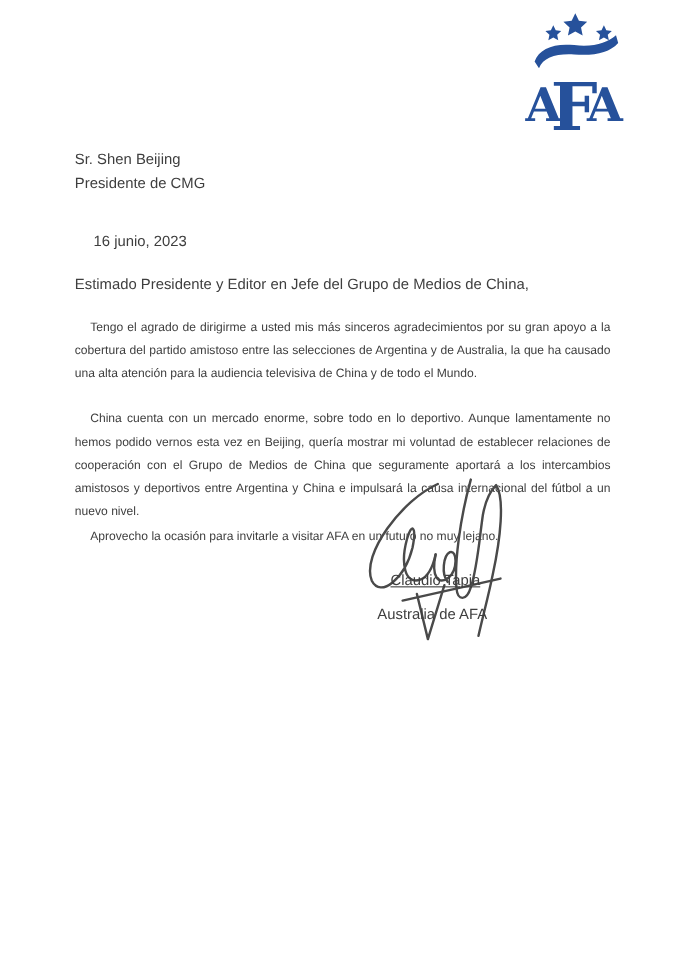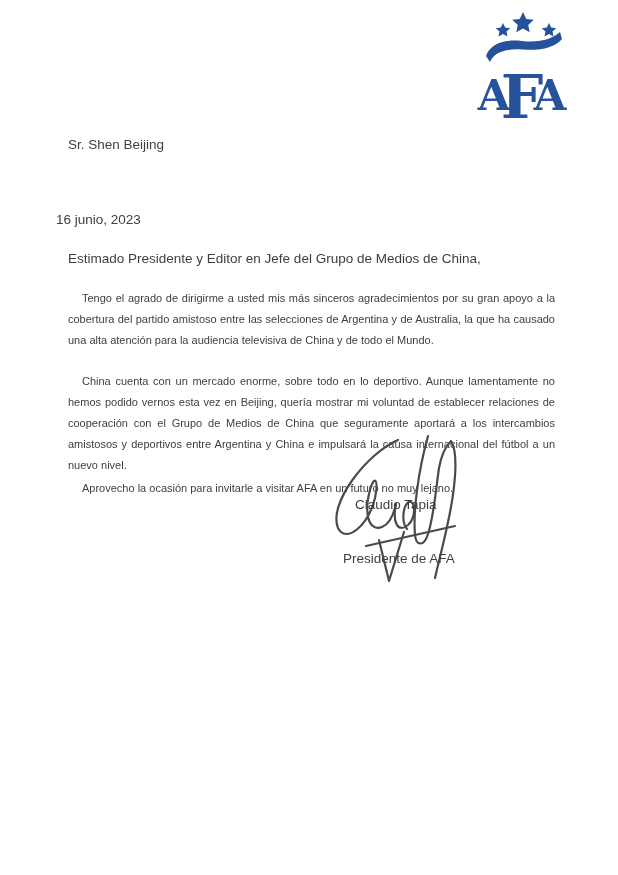--- a/index.html
+++ b/index.html
@@ -7,33 +7,33 @@
     position:relative;
     width:618px; height:875px;
     background:#ffffff;
     font-family:"Liberation Sans", sans-serif;
     color:#3e3e3e;
     overflow:hidden;
   }
   .abs { position:absolute; }
   .logo { left:474px; top:10px; width:96px; height:112px; }
   .recipient { left:68px; top:134px; font-size:13.5px; line-height:22px; }
-  .date { left:56px; top:212px; font-size:13.5px; }
+  .date { left:85px; top:212px; font-size:13.5px; }
   .salutation { left:68px; top:251px; font-size:13.5px; }
   .para {
     left:68px; width:487px;
     font-size:11px; line-height:21px;
     text-align:justify; text-indent:14px;
     margin:0;
   }
   .p1 { top:288px; }
   .p2 { top:371px; }
   .p3 { top:478px; text-align:left; }
   .sig-scribble { left:318px; top:428px; width:162px; height:158px; pointer-events:none; }
-  .sig-name  { left:355px; top:497px; font-size:13.5px; }
+  .sig-name  { left:355px; top:520px; font-size:13.5px;text-decoration:underline; }
   .sig-title { left:343px; top:551px; font-size:13.5px; }
 </style>
 </head>
 <body>
 
 <div class="page">
 
   <svg class="abs logo" viewBox="0 0 96 112" xmlns="http://www.w3.org/2000/svg" aria-hidden="true">
     <g fill="#26519b">
 
@@ -44,20 +44,21 @@
       <path d="M12 46 C16 34 30 29 48 31 C66 33 78 29 86 22 L88 29 C80 38 66 41 48 39.5 C32 38.5 20 42 16 52 Z"></path>
     </g>
 
     <text x="20" y="100" text-anchor="middle" font-family="DejaVu Serif, serif" font-weight="bold" font-size="42" fill="#26519b">A</text>
     <text x="76" y="100" text-anchor="middle" font-family="DejaVu Serif, serif" font-weight="bold" font-size="42" fill="#26519b">A</text>
     <text x="48" y="108" text-anchor="middle" font-family="DejaVu Serif, serif" font-weight="bold" font-size="60" fill="#26519b">F</text>
   </svg>
 
   <div class="abs recipient">
     <div>Sr. Shen Beijing</div>
+    <div>Presidente de CMG</div>
   </div>
 
   <div class="abs date">16 junio, 2023</div>
 
   <div class="abs salutation">Estimado Presidente y Editor en Jefe del Grupo de Medios de China,</div>
 
   <p class="abs para p1">Tengo el agrado de dirigirme a usted mis más sinceros agradecimientos por su gran apoyo a la cobertura del partido amistoso entre las selecciones de Argentina y de Australia, la que ha causado una alta atención para la audiencia televisiva de China y de todo el Mundo.</p>
   <p class="abs para p2">China cuenta con un mercado enorme, sobre todo en lo deportivo. Aunque lamentamente no hemos podido vernos esta vez en Beijing, quería mostrar mi voluntad de establecer relaciones de cooperación con el Grupo de Medios de China que seguramente aportará a los intercambios amistosos y deportivos entre Argentina y China e impulsará la causa internacional del fútbol a un nuevo nivel.</p>
   <p class="abs para p3">Aprovecho la ocasión para invitarle a visitar AFA en un futuro no muy lejano.</p>
 
@@ -70,15 +71,15 @@
 
       <path d="M86 104 L71 153 L61 112"></path>
 
       <path d="M110 8 C100 44 95 84 97 107 C98 118 106 119 110 106 C116 88 118 60 121 40 C123 29 127 19 133 13 C141 25 137 62 130 94 C126 114 121 132 117 150"></path>
 
       <path d="M48 118 L137 98"></path>
     </g>
   </svg>
 
   <div class="abs sig-name">Claudio Tapia</div>
-  <div class="abs sig-title">Presidente de AFA</div>
+  <div class="abs sig-title">Australia de AFA</div>
 
 </div>
 
 </body></html>

